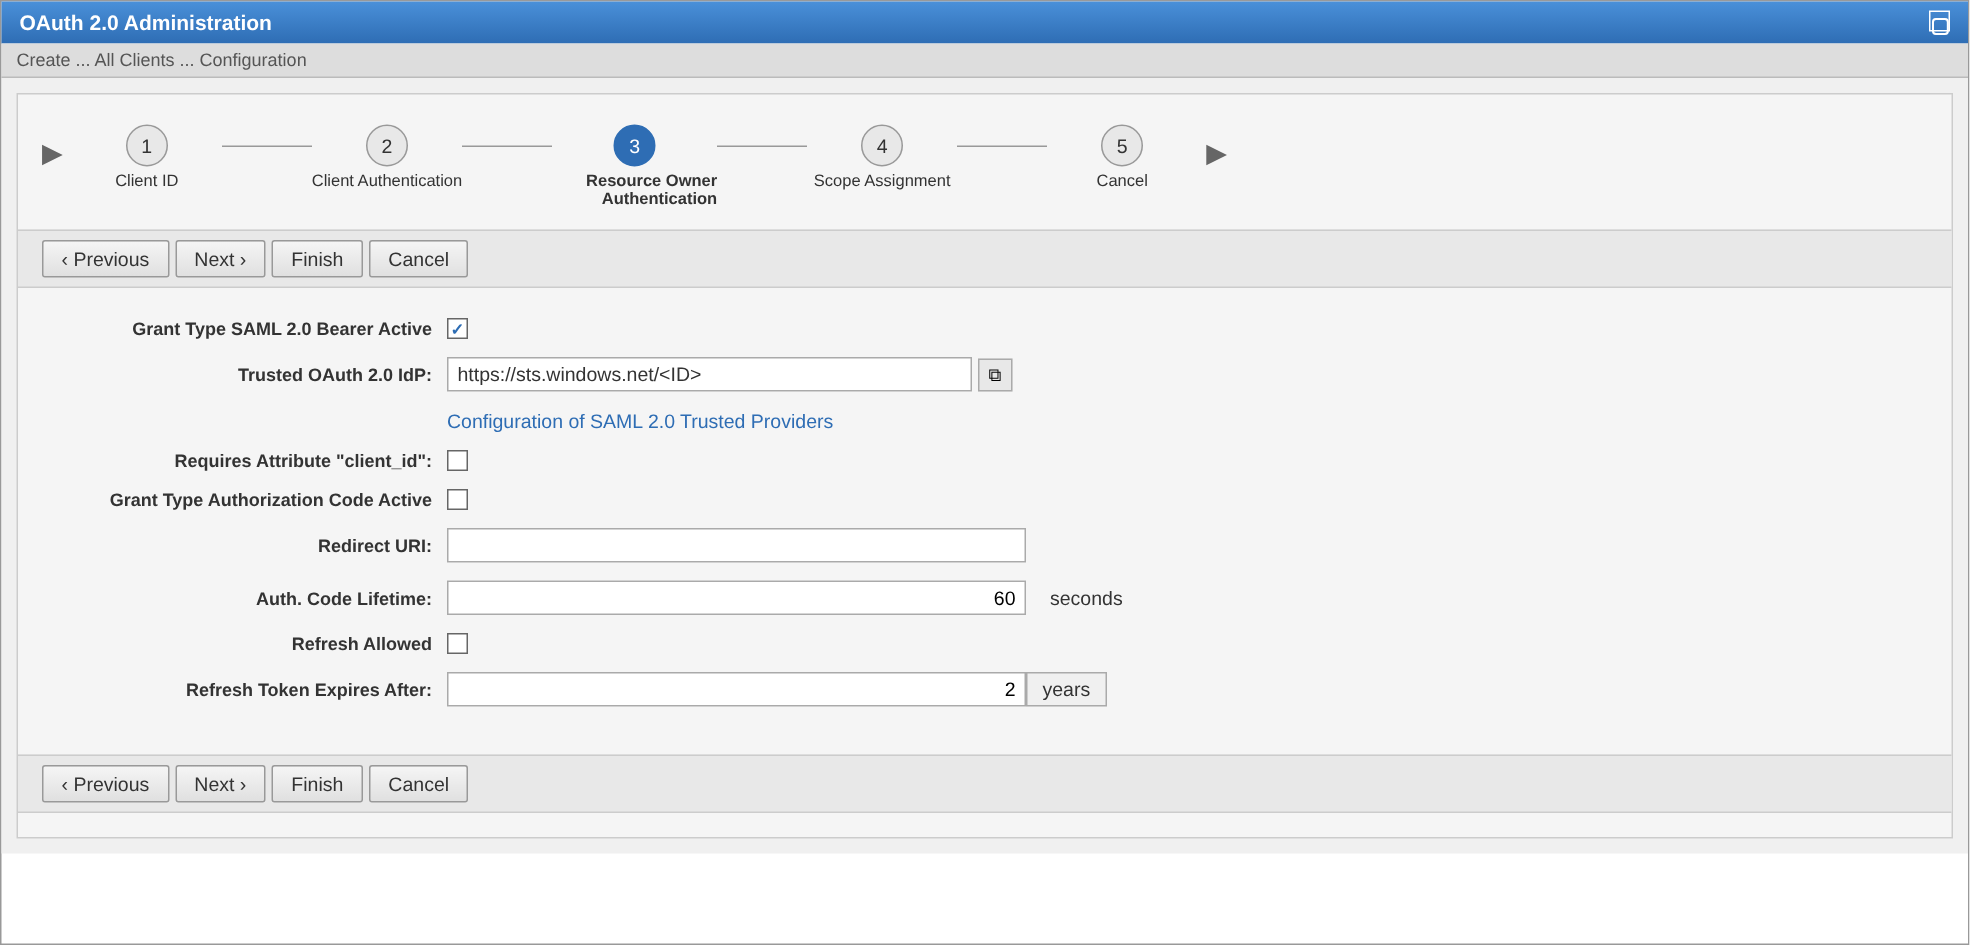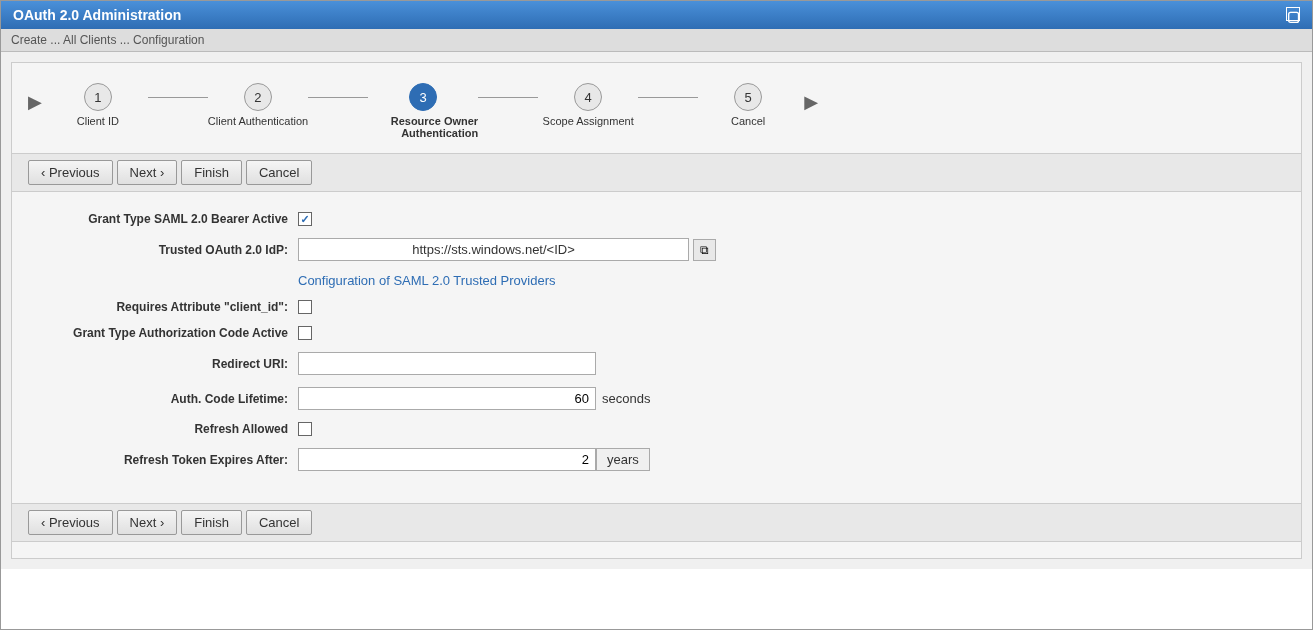--- a/index.html
+++ b/index.html
@@ -176,21 +176,21 @@
 
     .form-control {
       border: 1px solid #aaa;
       padding: 3px 6px;
       font-size: 13px;
       background: #fff;
       color: #333;
     }
 
     input[type="text"] {
-      width: 298px;
+      width: 386px;
     }
 
     .idp-input-wrapper {
       display: flex;
       align-items: center;
       gap: 4px;
     }
 
     .copy-btn {
       border: 1px solid #aaa;
@@ -217,21 +217,21 @@
     .lifetime-input {
       width: 80px;
       text-align: right;
       border: 1px solid #aaa;
       padding: 3px 6px;
       background: #fff;
       font-size: 13px;
     }
 
     .unit-label {
-      margin-left: 6px;
+      margin-left: 16px;
       font-size: 13px;
     }
 
     .refresh-expires-input {
       width: 80px;
       text-align: right;
       border: 1px solid #aaa;
       padding: 3px 6px;
       background: #fff;
       font-size: 13px;
@@ -354,21 +354,21 @@
       <div class="form-area">
 
         <div class="form-row">
           <label class="form-label">Grant Type SAML 2.0 Bearer Active</label>
           <div class="checked-box checked"></div>
         </div>
 
         <div class="form-row">
           <label class="form-label normal">Trusted OAuth 2.0 IdP:</label>
           <div class="idp-input-wrapper">
-            <input type="text" class="form-control" value="https://sts.windows.net/&lt;ID&gt;" style="width: 391px; text-align: center;">
+            <input type="text" class="form-control" value="https://sts.windows.net/&lt;ID&gt;" style="width: 350px;">
             <button class="copy-btn">⧉</button>
           </div>
         </div>
 
         <div class="form-row">
           <div style="min-width:270px;"></div>
           <a class="link">Configuration of SAML 2.0 Trusted Providers</a>
         </div>
 
         <div class="form-row">

